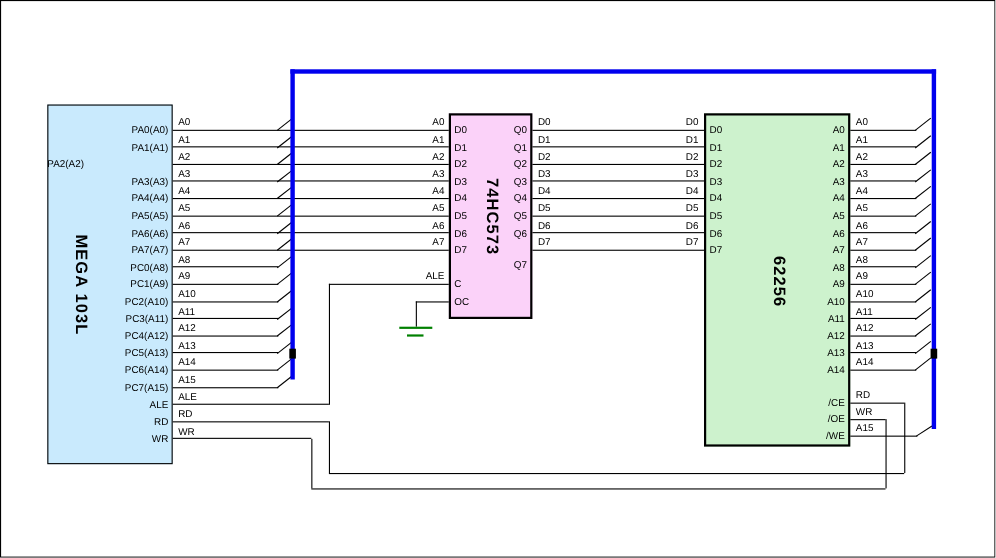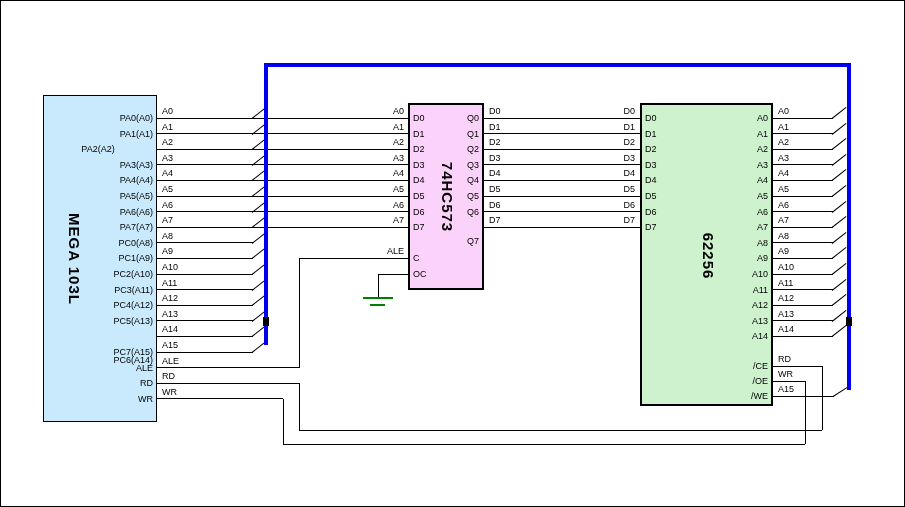--- a/index.html
+++ b/index.html
@@ -187,33 +187,33 @@
       <div class="wire-label" style="left: 777px; top: 261px;">A10</div>
       <div class="wire-label" style="left: 777px; top: 276.6px;">A11</div>
       <div class="wire-label" style="left: 777px; top: 292.2px;">A12</div>
       <div class="wire-label" style="left: 777px; top: 307.8px;">A13</div>
       <div class="wire-label" style="left: 777px; top: 323.4px;">A14</div>
       <div class="wire-label" style="left: 777px; top: 353px;">RD</div>
       <div class="wire-label" style="left: 777px; top: 368px;">WR</div>
       <div class="wire-label" style="left: 777px; top: 383px;">A15</div>
       <div class="pin-label" style="left: 42px; width: 110px; text-align: right; top: 112px;">PA0(A0)</div>
       <div class="pin-label" style="left: 42px; width: 110px; text-align: right; top: 127.6px;">PA1(A1)</div>
-      <div class="pin-label" style="left: 42px; width: 110px; text-align: center; top: 143.2px;">PA2(A2)</div>
+      <div class="pin-label" style="left: 42px; width: 110px; text-align: left; top: 143.2px;">PA2(A2)</div>
       <div class="pin-label" style="left: 42px; width: 110px; text-align: right; top: 158.8px;">PA3(A3)</div>
       <div class="pin-label" style="left: 42px; width: 110px; text-align: right; top: 174.4px;">PA4(A4)</div>
       <div class="pin-label" style="left: 42px; width: 110px; text-align: right; top: 190px;">PA5(A5)</div>
       <div class="pin-label" style="left: 42px; width: 110px; text-align: right; top: 205.6px;">PA6(A6)</div>
       <div class="pin-label" style="left: 42px; width: 110px; text-align: right; top: 221.2px;">PA7(A7)</div>
       <div class="pin-label" style="left: 42px; width: 110px; text-align: right; top: 236.8px;">PC0(A8)</div>
       <div class="pin-label" style="left: 42px; width: 110px; text-align: right; top: 252.4px;">PC1(A9)</div>
       <div class="pin-label" style="left: 42px; width: 110px; text-align: right; top: 268px;">PC2(A10)</div>
       <div class="pin-label" style="left: 42px; width: 110px; text-align: right; top: 283.6px;">PC3(A11)</div>
       <div class="pin-label" style="left: 42px; width: 110px; text-align: right; top: 299.2px;">PC4(A12)</div>
       <div class="pin-label" style="left: 42px; width: 110px; text-align: right; top: 314.8px;">PC5(A13)</div>
-      <div class="pin-label" style="left: 42px; width: 110px; text-align: right; top: 330.4px; margin-top: 24px;">PC6(A14)</div>
+      <div class="pin-label" style="left: 42px; width: 110px; text-align: right; top: 330.4px;">PC6(A14)</div>
       <div class="pin-label" style="left: 42px; width: 110px; text-align: right; top: 346px;">PC7(A15)</div>
       <div class="pin-label" style="left: 42px; width: 110px; text-align: right; top: 361.6px;">ALE</div>
       <div class="pin-label" style="left: 42px; width: 110px; text-align: right; top: 377.2px;">RD</div>
       <div class="pin-label" style="left: 42px; width: 110px; text-align: right; top: 392.8px;">WR</div>
       <div class="pin-label" style="left: 412px; top: 112px;">D0</div>
       <div class="pin-label" style="left: 412px; top: 127.6px;">D1</div>
       <div class="pin-label" style="left: 412px; top: 143.2px;">D2</div>
       <div class="pin-label" style="left: 412px; top: 158.8px;">D3</div>
       <div class="pin-label" style="left: 412px; top: 174.4px;">D4</div>
       <div class="pin-label" style="left: 412px; top: 190px;">D5</div>

